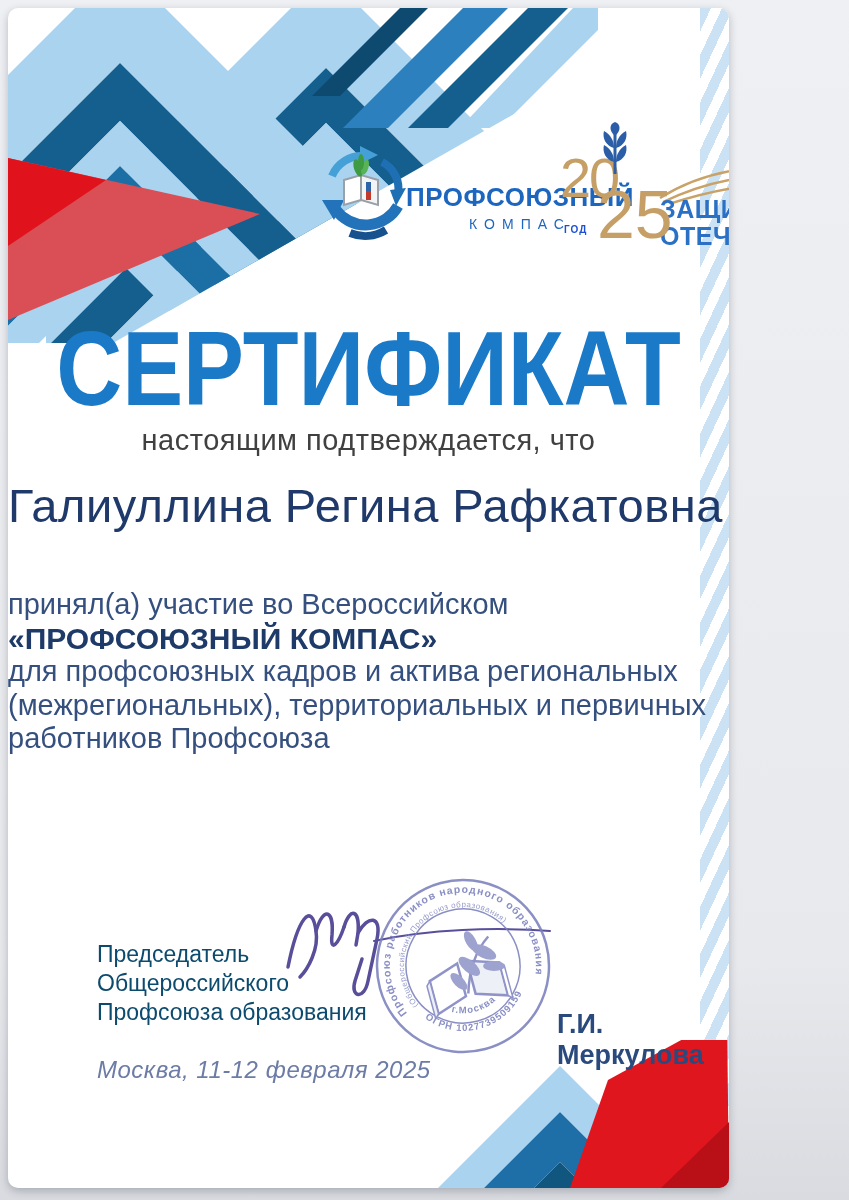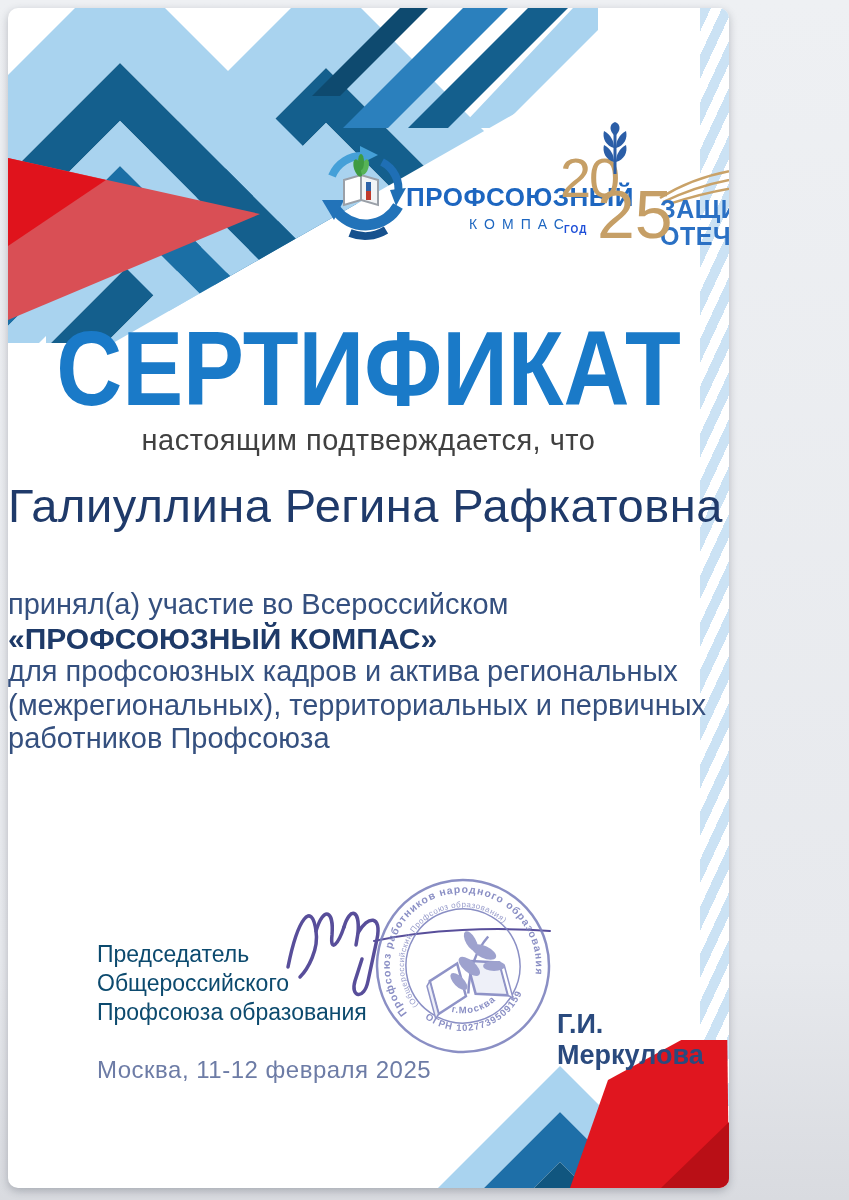--- a/index.html
+++ b/index.html
@@ -43,21 +43,21 @@
   }
   .subtitle{left:0;top:416px;width:100%;text-align:center;
     font-size:29px;color:#404040;letter-spacing:.5px;}
   .recipient{left:0;top:470px;width:100%;
     font-size:47px;color:#1f3a6a;letter-spacing:.5px;}
   .body-block{left:0;top:580px;width:100%;text-align:left;color:#35507f;}
   .body-block .bl{font-size:29px;line-height:33.5px;}
   .body-block .bl.bold{font-size:30px;font-weight:700;color:#1e3a68;}
   .sig-block{left:89px;top:932px;font-size:23px;line-height:29px;color:#0c4a6e;}
   .signatory{left:549px;top:985px;font-size:27px;font-weight:700;color:#2a4a7e;margin-top:16px;}
-  .date-line{left:89px;top:1048px;font-size:24px;color:#6d7ca6;letter-spacing:.5px;}
+  .date-line{left:89px;top:1048px;font-size:24px;color:#6d7ca6;letter-spacing:.5px;font-style:italic;}
   svg{display:block;}
 </style>
 </head>
 <body>
 
 <div class="card">
 
   <div class="abs stripe-band"></div>
 
   <svg class="abs deco" style="left:0;top:0" width="590" height="335" viewBox="0 0 590 335">

